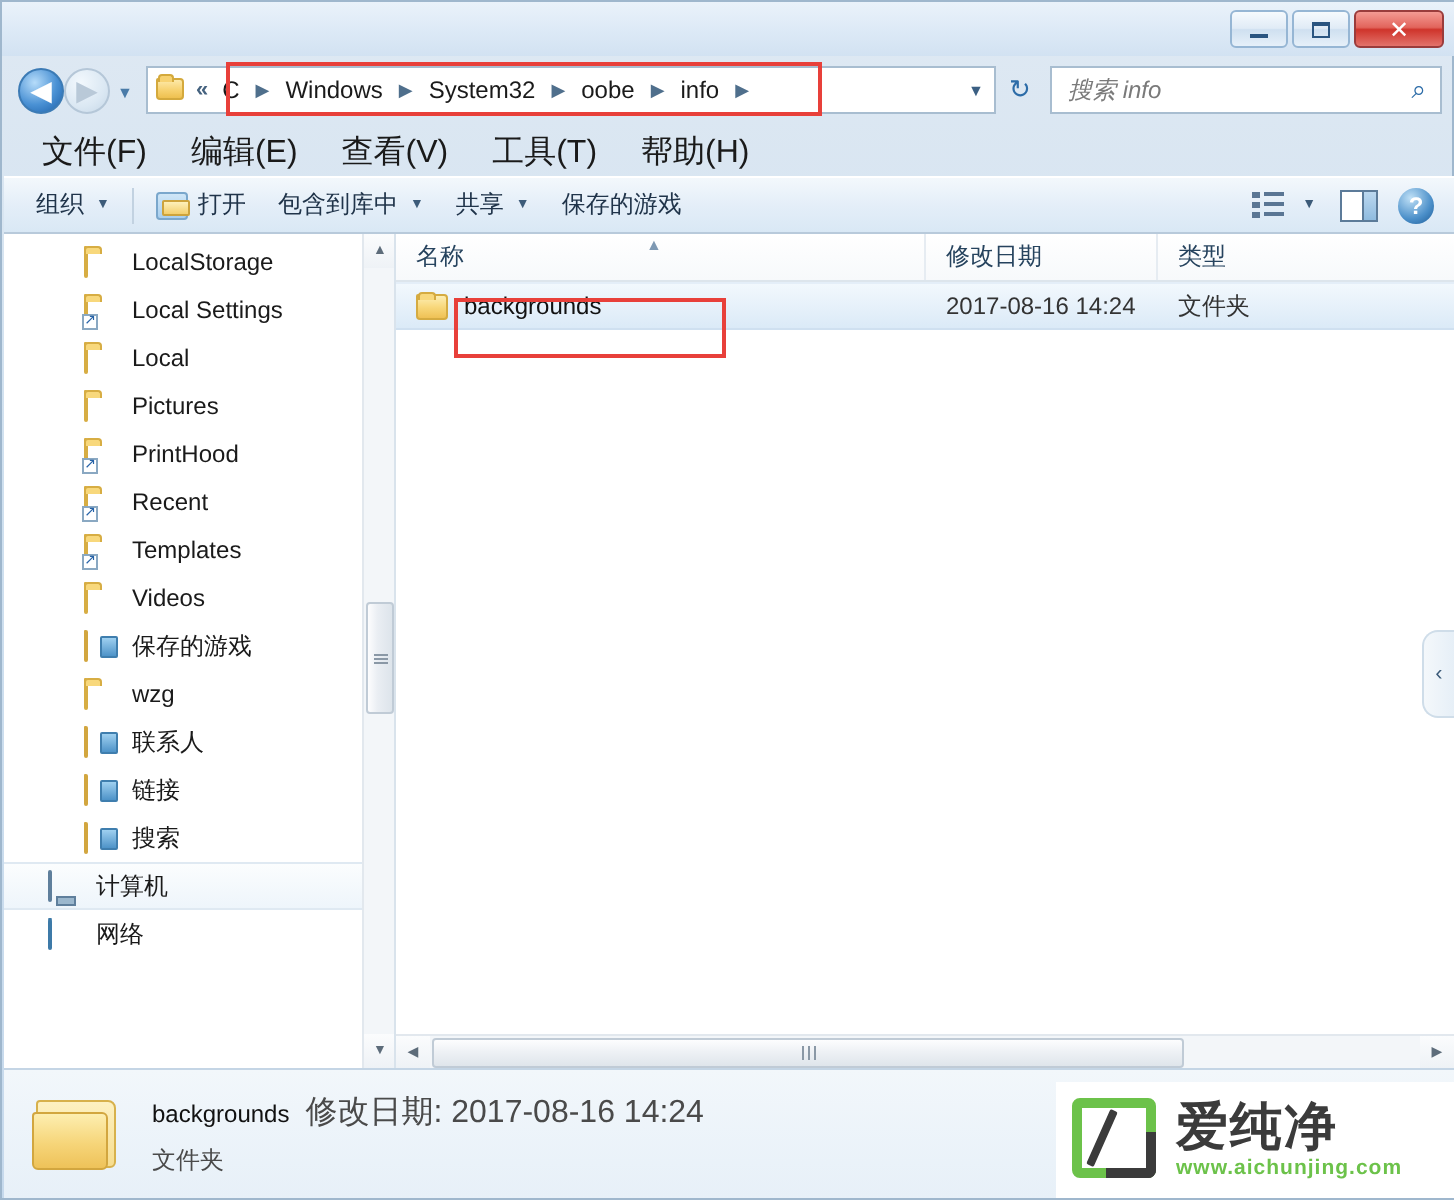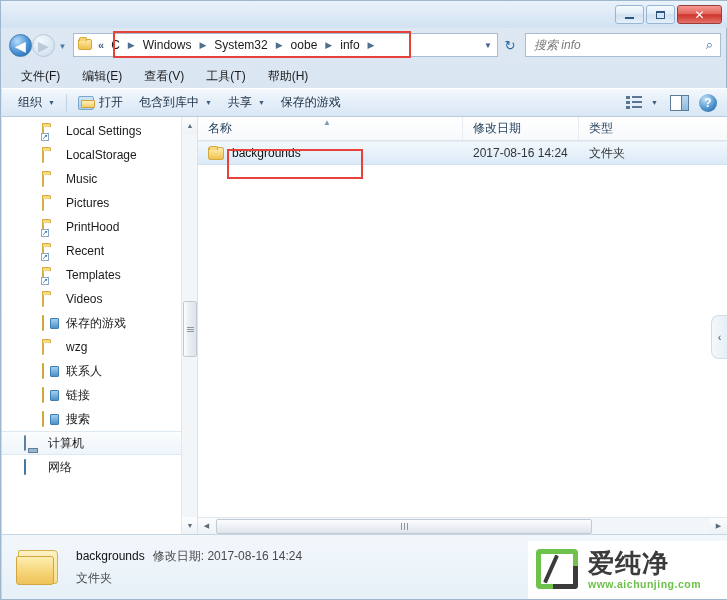--- a/index.html
+++ b/index.html
@@ -110,21 +110,21 @@
   #searchplaceholder {
     flex: 1; margin-left: 8px; color: #7a7a7a; font-style: italic; font-size: 12px;
   }
   #searchicon { margin-right: 7px; color: #2c6ca8; font-size: 13px; }
 
   
   #menubar {
     position: absolute; left: 1px; top: 63px; width: 725px; height: 24px;
     display: flex; align-items: center; padding-left: 8px;
   }
-  .menuitem { padding: 3px 11px; color: #1a1a1a; font-size: 12px; }
+  .menuitem { padding: 3px 11px; color: #1a1a1a; font-size: 16px; }
 
   
   #toolbar {
     position: absolute; left: 1px; top: 87px; width: 725px; height: 29px;
     background: linear-gradient(180deg,#f3f8fc 0%,#e4eef8 50%,#d9e8f5 100%);
     border-top: 1px solid #ffffff;
     border-bottom: 1px solid #b8cadb;
     display: flex; align-items: center; padding-left: 8px;
   }
   .tbitem { display: flex; align-items: center; padding: 3px 8px; color: #20344a; font-size: 12px; }
@@ -322,21 +322,21 @@
     border:1px solid #d7b14c; border-radius: 2px 4px 3px 3px;
   }
   #details-folder-icon .front {
     position:absolute; left:0px; top:8px; width:38px; height:29px;
     background: linear-gradient(180deg,#fdeeb0 0%,#f6d579 55%,#eec259 100%);
     border:1px solid #d2a63f; border-radius: 2px 3px 3px 3px;
   }
   #details-text { display: flex; flex-direction: column; gap: 5px; }
   #details-line1 { display: flex; align-items: baseline; gap: 8px; }
   #details-name { font-size: 12px; color: #111111; font-weight: normal; }
-  #details-date { font-size: 12px; color: #4a4a4a; }
+  #details-date { font-size: 16px; color: #4a4a4a; }
   #details-type { font-size: 12px; color: #4a4a4a; }
 
   
   .annot {
     position: absolute; border: 2px solid #e8403a; pointer-events: none;
     background: transparent;
   }
   #annot-address { left: 112px; top: 30px; width: 298px; height: 27px; }
   #annot-row { left: 226px; top: 148px; width: 136px; height: 30px; }
 
@@ -469,30 +469,30 @@
       <div id="help-icon">?</div>
     </div>
   </div>
 
   <div id="main">
 
     <div id="sidebar">
       <div class="navlist">
 
         <div class="navrow">
+          <span class="ico"><span class="ico-folder"></span></span>
+          <span>LocalStorage</span>
+        </div>
+        <div class="navrow">
           <span class="ico"><span class="ico-folder"></span><span class="shortcut-badge">↗</span></span>
           <span>Local Settings</span>
         </div>
         <div class="navrow">
           <span class="ico"><span class="ico-folder"></span></span>
-          <span>LocalStorage</span>
-        </div>
-        <div class="navrow">
-          <span class="ico"><span class="ico-folder"></span></span>
-          <span>Music</span>
+          <span>Local</span>
         </div>
         <div class="navrow">
           <span class="ico"><span class="ico-folder"></span></span>
           <span>Pictures</span>
         </div>
         <div class="navrow">
           <span class="ico"><span class="ico-folder"></span><span class="shortcut-badge">↗</span></span>
           <span>PrintHood</span>
         </div>
         <div class="navrow">

